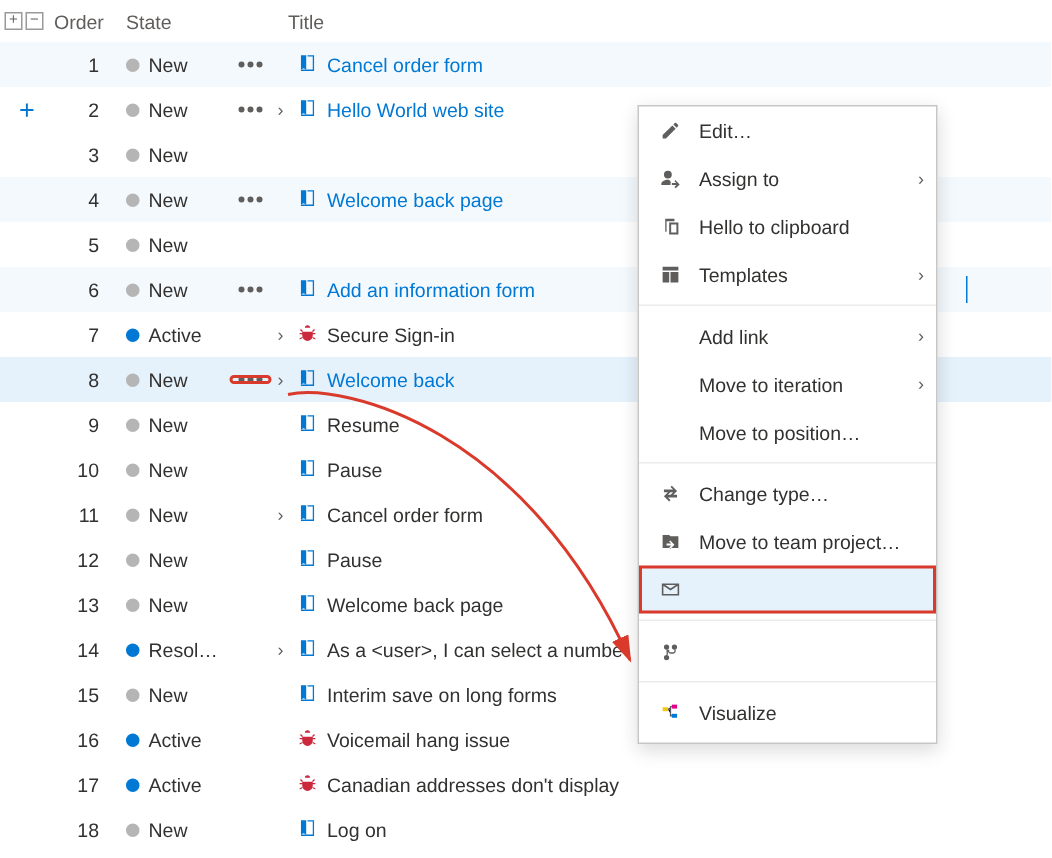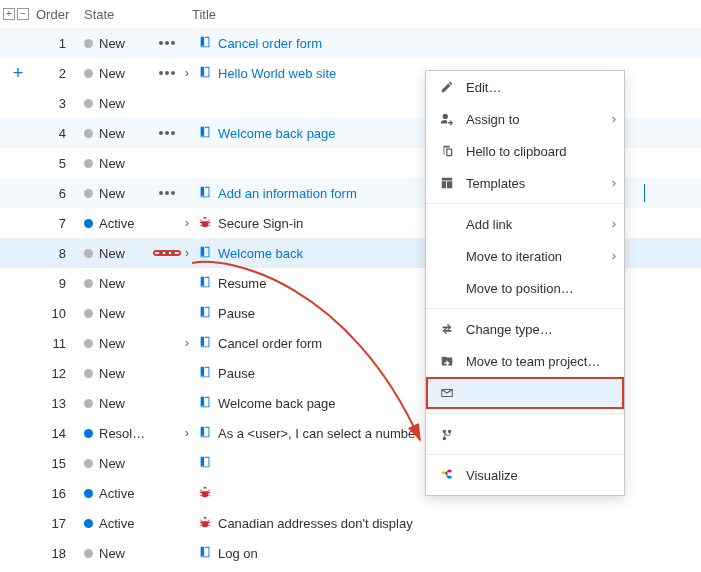--- a/index.html
+++ b/index.html
@@ -317,35 +317,37 @@
         <div class="state">
           <span class="dot grey"></span>
           <span>New</span>
         </div>
         <div class="more"></div>
         <div class="expand"></div>
         <div class="title">
           <span><svg class="book" width="14" height="14" viewBox="0 0 16 16">
               <path d="M3 2h4v11l-2-1-2 1V2zm5 0h5v12H3v-1h9V3H8V2z"></path>
             </svg></span>
+          <span class="text">Interim save on long forms</span>
         </div>
       </div>
       <div class="row">
         <div class="add-col"></div>
         <div class="order">16</div>
         <div class="state">
           <span class="dot blue"></span>
           <span>Active</span>
         </div>
         <div class="more"></div>
         <div class="expand"></div>
         <div class="title">
           <span><svg class="bug" width="14" height="14" viewBox="0 0 16 16">
               <path d="M8 2a2 2 0 012 2H6a2 2 0 012-2zM4 7h8v3a4 4 0 01-8 0V7zm-2 1h2v1H2V8zm10 0h2v1h-2V8zM3 5l1.5 1.5-.7.7L2.3 5.7 3 5zm10 0l.7.7-1.5 1.5-.7-.7L13 5zM2 12l2-1v1l-2 1v-1zm12 0v1l-2-1v-1l2 1z"></path>
             </svg></span>
+          <span class="text">Voicemail hang issue</span>
         </div>
       </div>
       <div class="row">
         <div class="add-col"></div>
         <div class="order">17</div>
         <div class="state">
           <span class="dot blue"></span>
           <span>Active</span>
         </div>
         <div class="more"></div>

